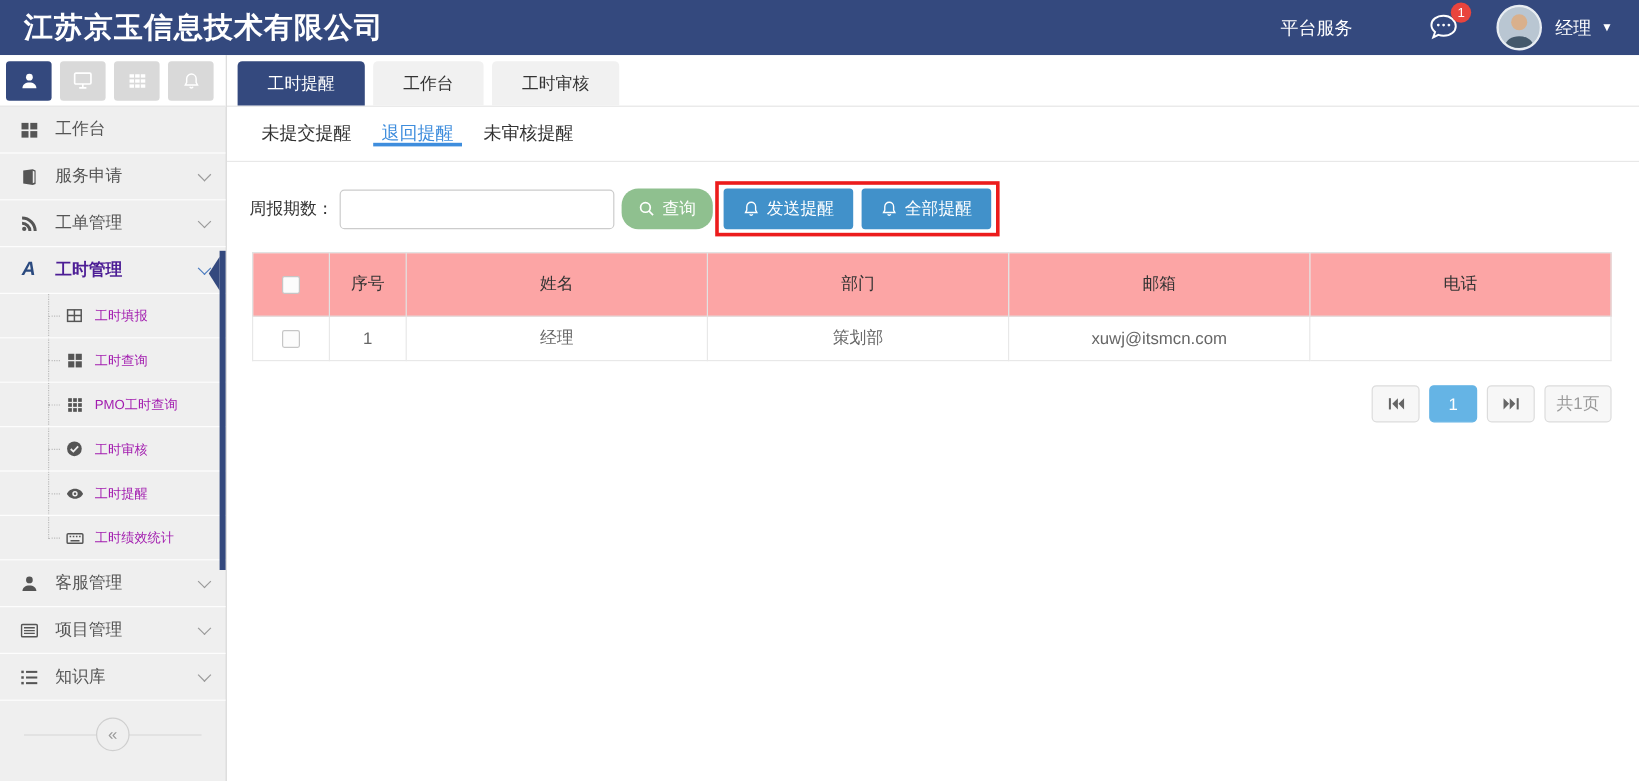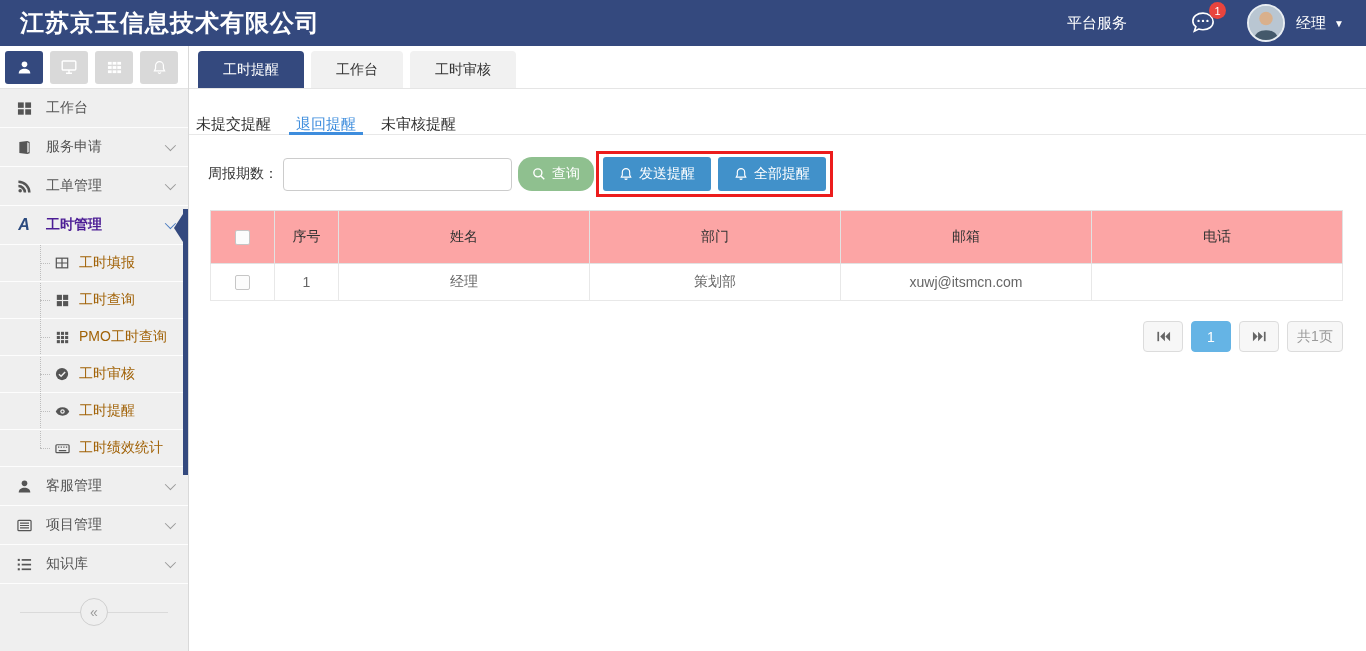--- a/index.html
+++ b/index.html
@@ -34,39 +34,39 @@
   .menu-item.active .mi-icon { color:#2B4A7F; }
   .chevron { margin-left:auto; width:8px; height:8px; border-right:1.5px solid #9a9a9a; border-bottom:1.5px solid #9a9a9a; transform:rotate(45deg) translateY(-2px); }
   .menu-item.active .chevron { border-color:#4a7bc0; }
   .a-glyph { font-weight:bold; font-style:italic; font-size:16px; line-height:1; }
 
   .submenu { position:relative; }
   .submenu::before { content:""; position:absolute; left:40px; top:0; bottom:19px; border-left:1px dotted #bdbdbd; }
   .submenu-item { height:37px; display:flex; align-items:center; padding-left:54px; border-bottom:1px solid #FDFDFD; cursor:pointer; position:relative; }
   .submenu-item::before { content:""; position:absolute; left:40px; top:50%; width:10px; border-top:1px dotted #bdbdbd; }
   .submenu-item .mi-icon { width:16px; display:flex; justify-content:center; color:#555; margin-right:9px; }
-  .submenu-item .label { font-size:14px; color:#a16207; }
+  .submenu-item .label { font-size:11px; color:#a21caf; }
 
   .active-indicator { position:absolute; right:0; top:163px; width:5px; height:266px; background:#34497E; }
   .active-indicator::before { content:""; position:absolute; right:5px; top:5px; width:0; height:0;
     border-top:14px solid transparent; border-bottom:14px solid transparent; border-right:9px solid #34497E; }
 
   .collapse-row { margin-top:13px; display:flex; align-items:center; justify-content:center; position:relative; height:30px; }
   .collapse-row::before { content:""; position:absolute; left:20px; right:20px; top:50%; border-top:1px solid #DADADA; }
   .collapse-btn { position:relative; width:28px; height:28px; border-radius:50%; border:1px solid #CFCFCF; background:#EFEFEF;
     color:#9a9a9a; font-size:14px; display:flex; align-items:center; justify-content:center; cursor:pointer; }
 
   
   .main { flex:1; display:flex; flex-direction:column; background:#fff; }
   .tabstrip { height:43px; border-bottom:1px solid #E5E5E5; display:flex; align-items:flex-end; padding-left:9px; }
   .tab { height:37px; padding:0 25px; display:flex; align-items:center; font-size:14px; color:#333;
     background:#F1F1F1; border-radius:4px 4px 0 0; margin-right:7px; cursor:pointer; }
   .tab.active { background:#34497E; color:#fff; }
 
-  .subtabs { height:46px; border-bottom:1px solid #E8E8E8; display:flex; align-items:flex-end; padding-left:4px; gap:19px; }
+  .subtabs { height:46px; border-bottom:1px solid #E8E8E8; display:flex; align-items:center; padding-left:26px; gap:19px; }
   .subtab { font-size:15px; color:#333; display:flex; align-items:center; position:relative; cursor:pointer; padding:0 3px; }
   .subtab.active { color:#3E8DDD; }
   .subtab.active::after { content:""; position:absolute; left:-4px; right:-4px; bottom:-1px; height:3px; background:#3E8DDD; }
 
   .filter-row { display:flex; align-items:center; margin:16px 0 0 19px; }
   .filter-label { font-size:14px; color:#333; margin-right:5px; }
   .filter-input { width:229px; height:33px; border:1px solid #CCCCCC; border-radius:4px; outline:none; padding:0 8px; font-size:14px; }
   .btn { height:34px; border:none; border-radius:3px; color:#fff; font-size:14px; display:flex; align-items:center; gap:6px; cursor:pointer; padding:0 14px; font-family:inherit; }
   .btn-query { background:#8FC08F; margin-left:6px;border-radius:14px; }
   .annotation-box { border:3px solid #EC1C1C; margin-left:2px; padding:3px 4px; display:flex; gap:7px; align-items:center; }

